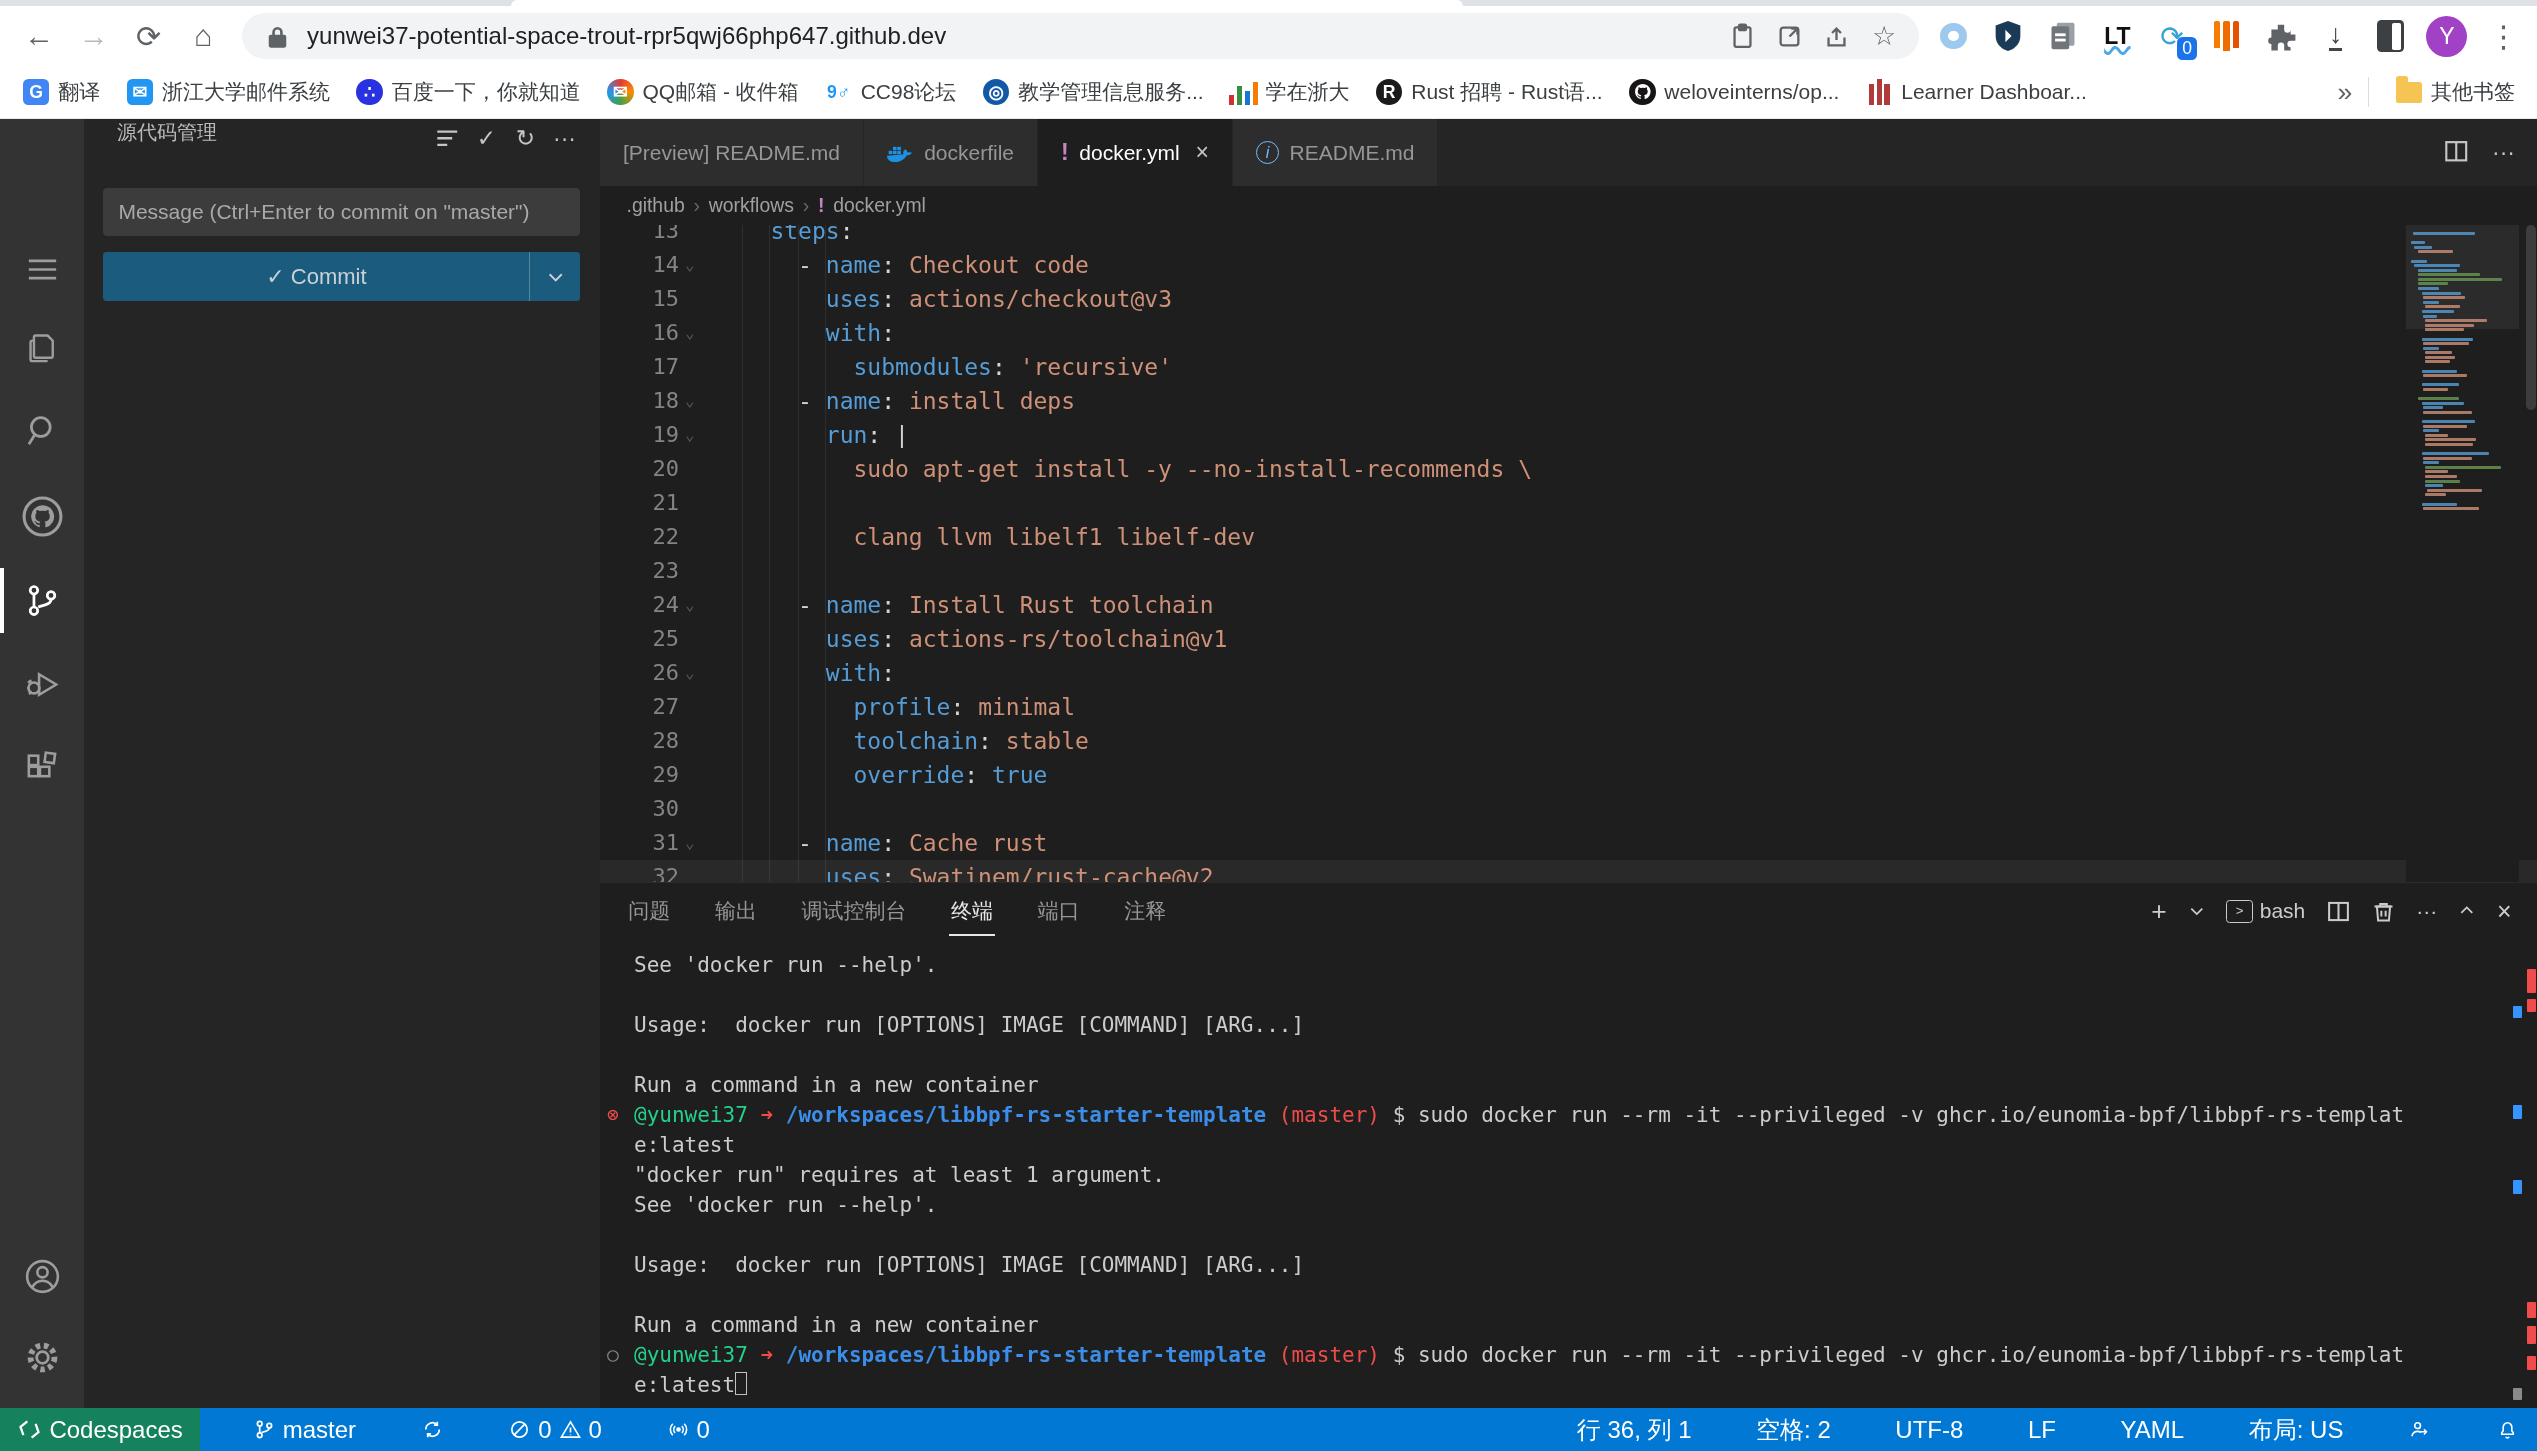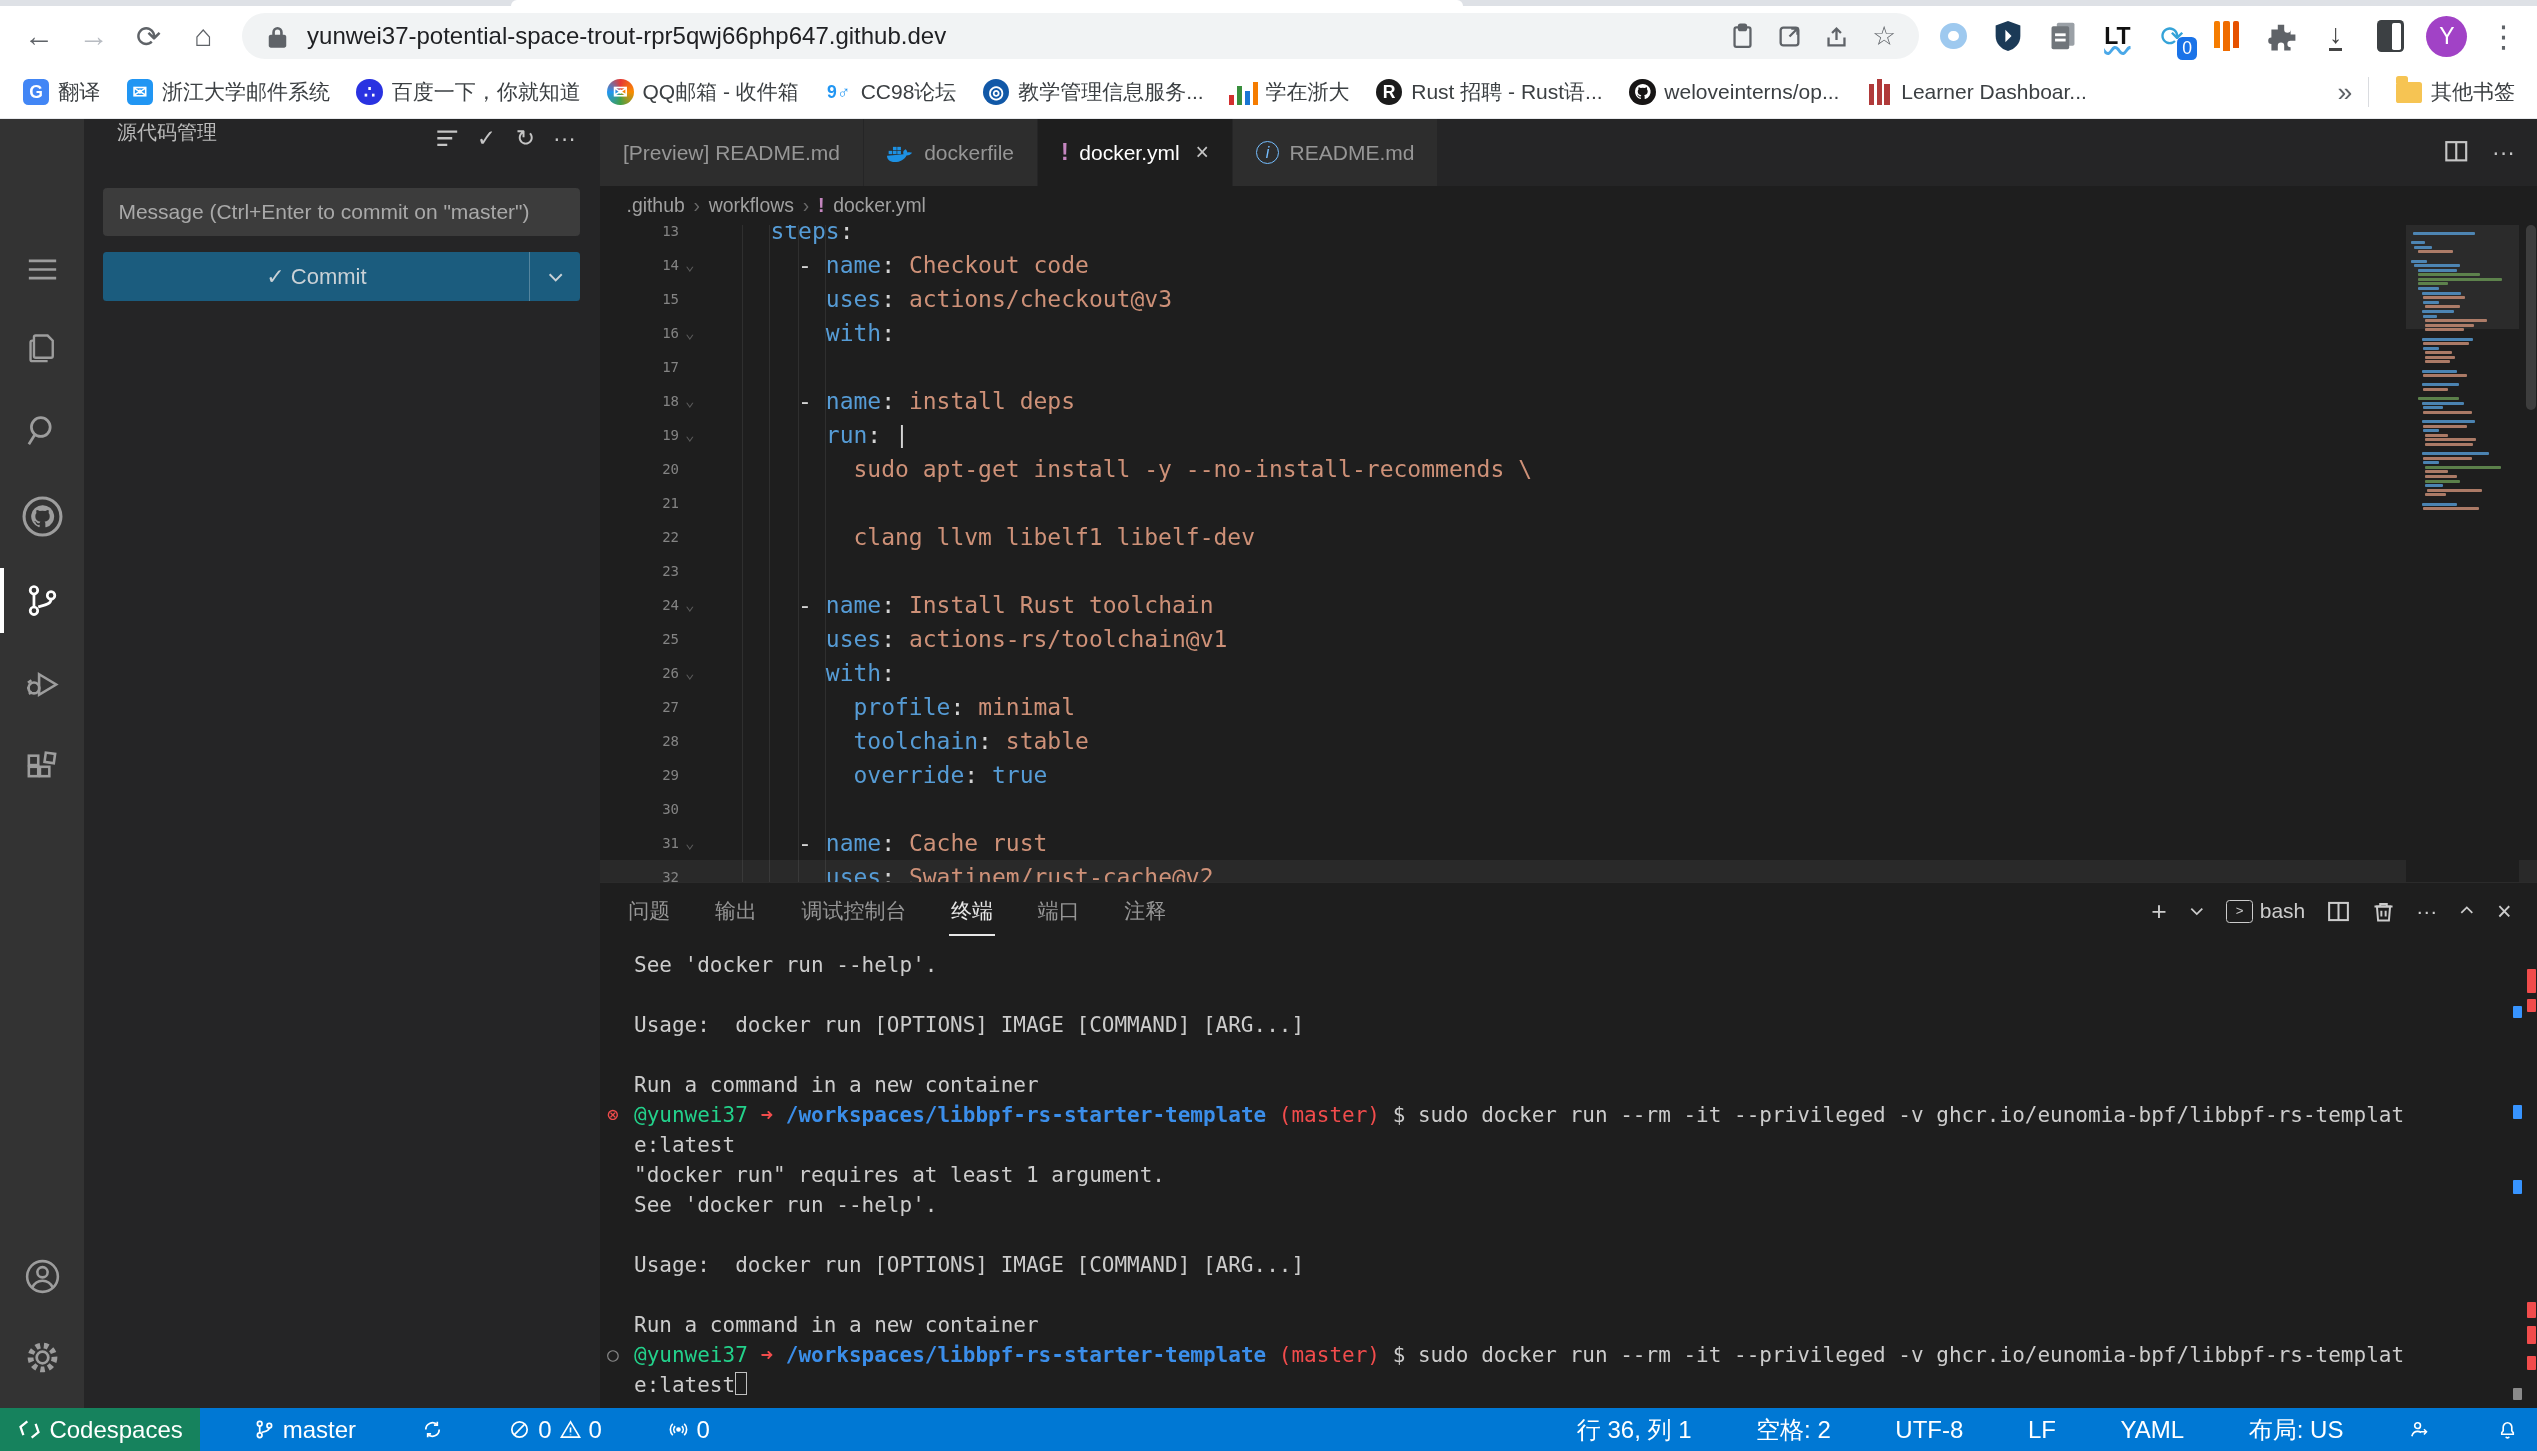--- a/index.html
+++ b/index.html
@@ -79,21 +79,21 @@
   #tab-actions { margin-left:auto; display:flex; align-items:center; gap:23px; padding-right:23px; color:#c5c5c5; }
   #breadcrumb { position:absolute; left:0; top:67px; right:0; height:39px; display:flex; align-items:center;
     padding-left:26.5px; gap:8.8px; font-size:19.4px; color:#a0a0a0; background:#1e1e1e; }
   #breadcrumb .sep { color:#6a6a6a; }
   #breadcrumb .warn { color:#c586c0; font-weight:bold; }
 
   #code { position:absolute; left:0; top:106px; right:0; bottom:0; overflow:hidden; }
   #code-inner { position:absolute; left:0; top:-11.5px; right:0; }
   .code-line { position:relative; height:34px; line-height:34px; font-family:"DejaVu Sans Mono",monospace; font-size:23px; white-space:pre; }
   .code-line.hl { background:rgba(255,255,255,.05); }
-  .gutter { position:absolute; left:0; width:79px; text-align:right; color:#848484; font-size:14px; }
+  .gutter { position:absolute; left:0; width:79px; text-align:right; color:#848484; font-size:22px; }
   .fold { position:absolute; left:85px; width:21px; color:#5a5a5a; font-size:16px; }
   .code-text { position:absolute; left:115px; }
   .cd { color:#d4d4d4; } .ck { color:#569cd6; } .cv { color:#ce9178; } .cb { color:#569cd6; }
   .guide { position:absolute; top:0; bottom:0; width:0.9px; background:#2f2f2f; }
   #minimap { position:absolute; right:19.4px; top:0; width:113px; bottom:0; background:#1e1e1e; }
   #minimap-viewport { position:absolute; left:0; right:0; top:0; height:104px; background:rgba(255,255,255,.06); }
   .mm-bar { position:absolute; height:2.6px; border-radius:0.9px; opacity:.8; }
   #ed-scroll { position:absolute; right:1.8px; top:0; width:10.6px; height:185px; background:rgba(121,121,121,.35); border-radius:5.3px; }
 
   #panel { position:absolute; left:600px; top:763px; right:0; height:526px; background:#1e1e1e; border-top:0.9px solid #2b2b2b; }
@@ -421,21 +421,21 @@
     <div id="code">
       <div class="guide" style="left:142px"></div>
       <div class="guide" style="left:169px"></div>
       <div class="guide" style="left:198px"></div>
       <div class="guide" style="left:225px"></div>
       <div id="code-inner">
           <div class="code-line"><span class="gutter">13</span><span class="code-text"><span class="cd">    </span><span class="ck">steps</span><span class="cd">:</span></span></div>
           <div class="code-line"><span class="gutter">14</span><span class="fold">⌄</span><span class="code-text"><span class="cd">      - </span><span class="ck">name</span><span class="cd">:</span><span class="cv"> Checkout code</span></span></div>
           <div class="code-line"><span class="gutter">15</span><span class="code-text"><span class="cd">        </span><span class="ck">uses</span><span class="cd">:</span><span class="cv"> actions/checkout@v3</span></span></div>
           <div class="code-line"><span class="gutter">16</span><span class="fold">⌄</span><span class="code-text"><span class="cd">        </span><span class="ck">with</span><span class="cd">:</span></span></div>
-          <div class="code-line"><span class="gutter">17</span></div>
+          <div class="code-line"><span class="gutter">17</span><span class="code-text"><span class="cd">          </span><span class="ck">submodules</span><span class="cd">:</span><span class="cv"> 'recursive'</span></span></div>
           <div class="code-line"><span class="gutter">18</span><span class="fold">⌄</span><span class="code-text"><span class="cd">      - </span><span class="ck">name</span><span class="cd">:</span><span class="cv"> install deps</span></span></div>
           <div class="code-line"><span class="gutter">19</span><span class="fold">⌄</span><span class="code-text"><span class="cd">        </span><span class="ck">run</span><span class="cd">:</span><span class="cd"> |</span></span></div>
           <div class="code-line"><span class="gutter">20</span><span class="code-text"><span class="cv">          sudo apt-get install -y --no-install-recommends \</span></span></div>
           <div class="code-line"><span class="gutter">21</span></div>
           <div class="code-line"><span class="gutter">22</span><span class="code-text"><span class="cv">          clang llvm libelf1 libelf-dev</span></span></div>
           <div class="code-line"><span class="gutter">23</span><span class="code-text"></span></div>
           <div class="code-line"><span class="gutter">24</span><span class="fold">⌄</span><span class="code-text"><span class="cd">      - </span><span class="ck">name</span><span class="cd">:</span><span class="cv"> Install Rust toolchain</span></span></div>
           <div class="code-line"><span class="gutter">25</span><span class="code-text"><span class="cd">        </span><span class="ck">uses</span><span class="cd">:</span><span class="cv"> actions-rs/toolchain@v1</span></span></div>
           <div class="code-line"><span class="gutter">26</span><span class="fold">⌄</span><span class="code-text"><span class="cd">        </span><span class="ck">with</span><span class="cd">:</span></span></div>
           <div class="code-line"><span class="gutter">27</span><span class="code-text"><span class="cd">          </span><span class="ck">profile</span><span class="cd">:</span><span class="cv"> minimal</span></span></div>

